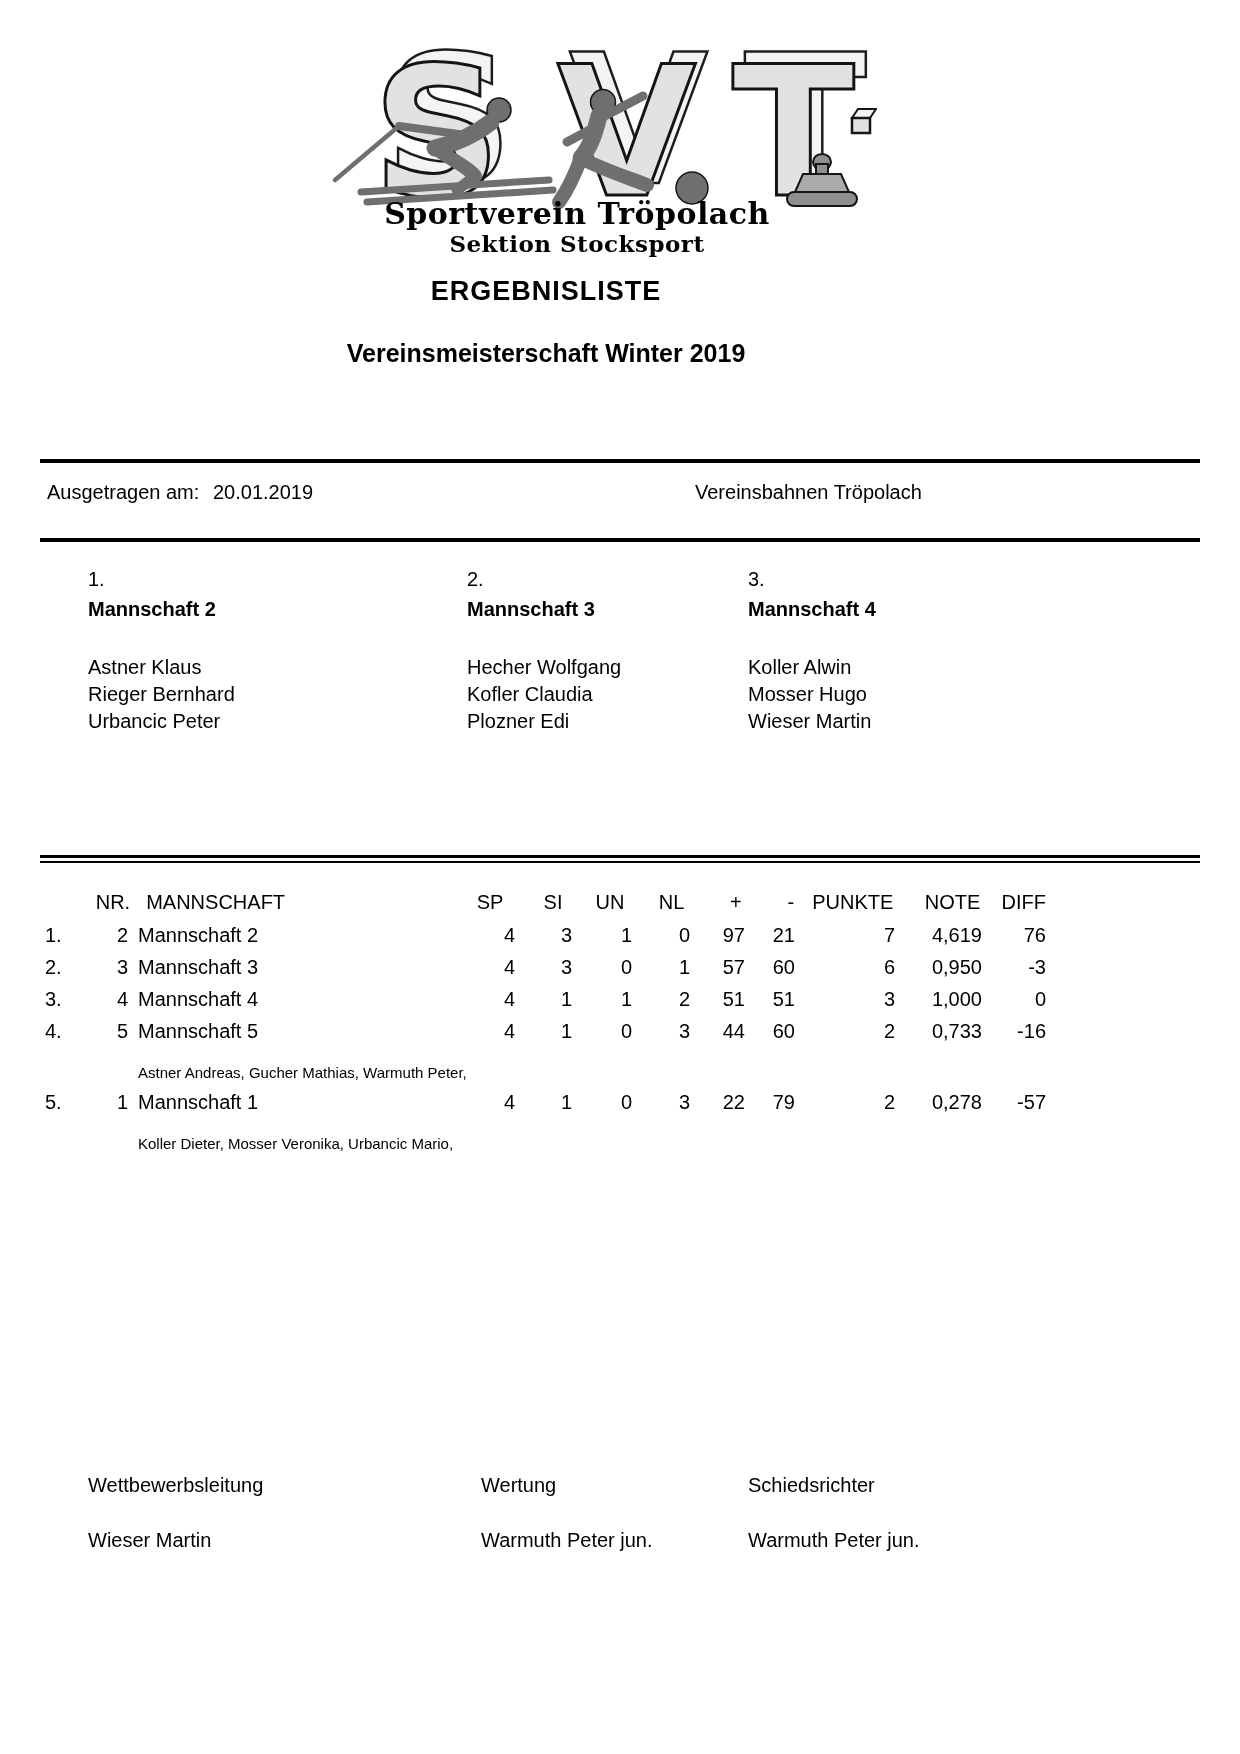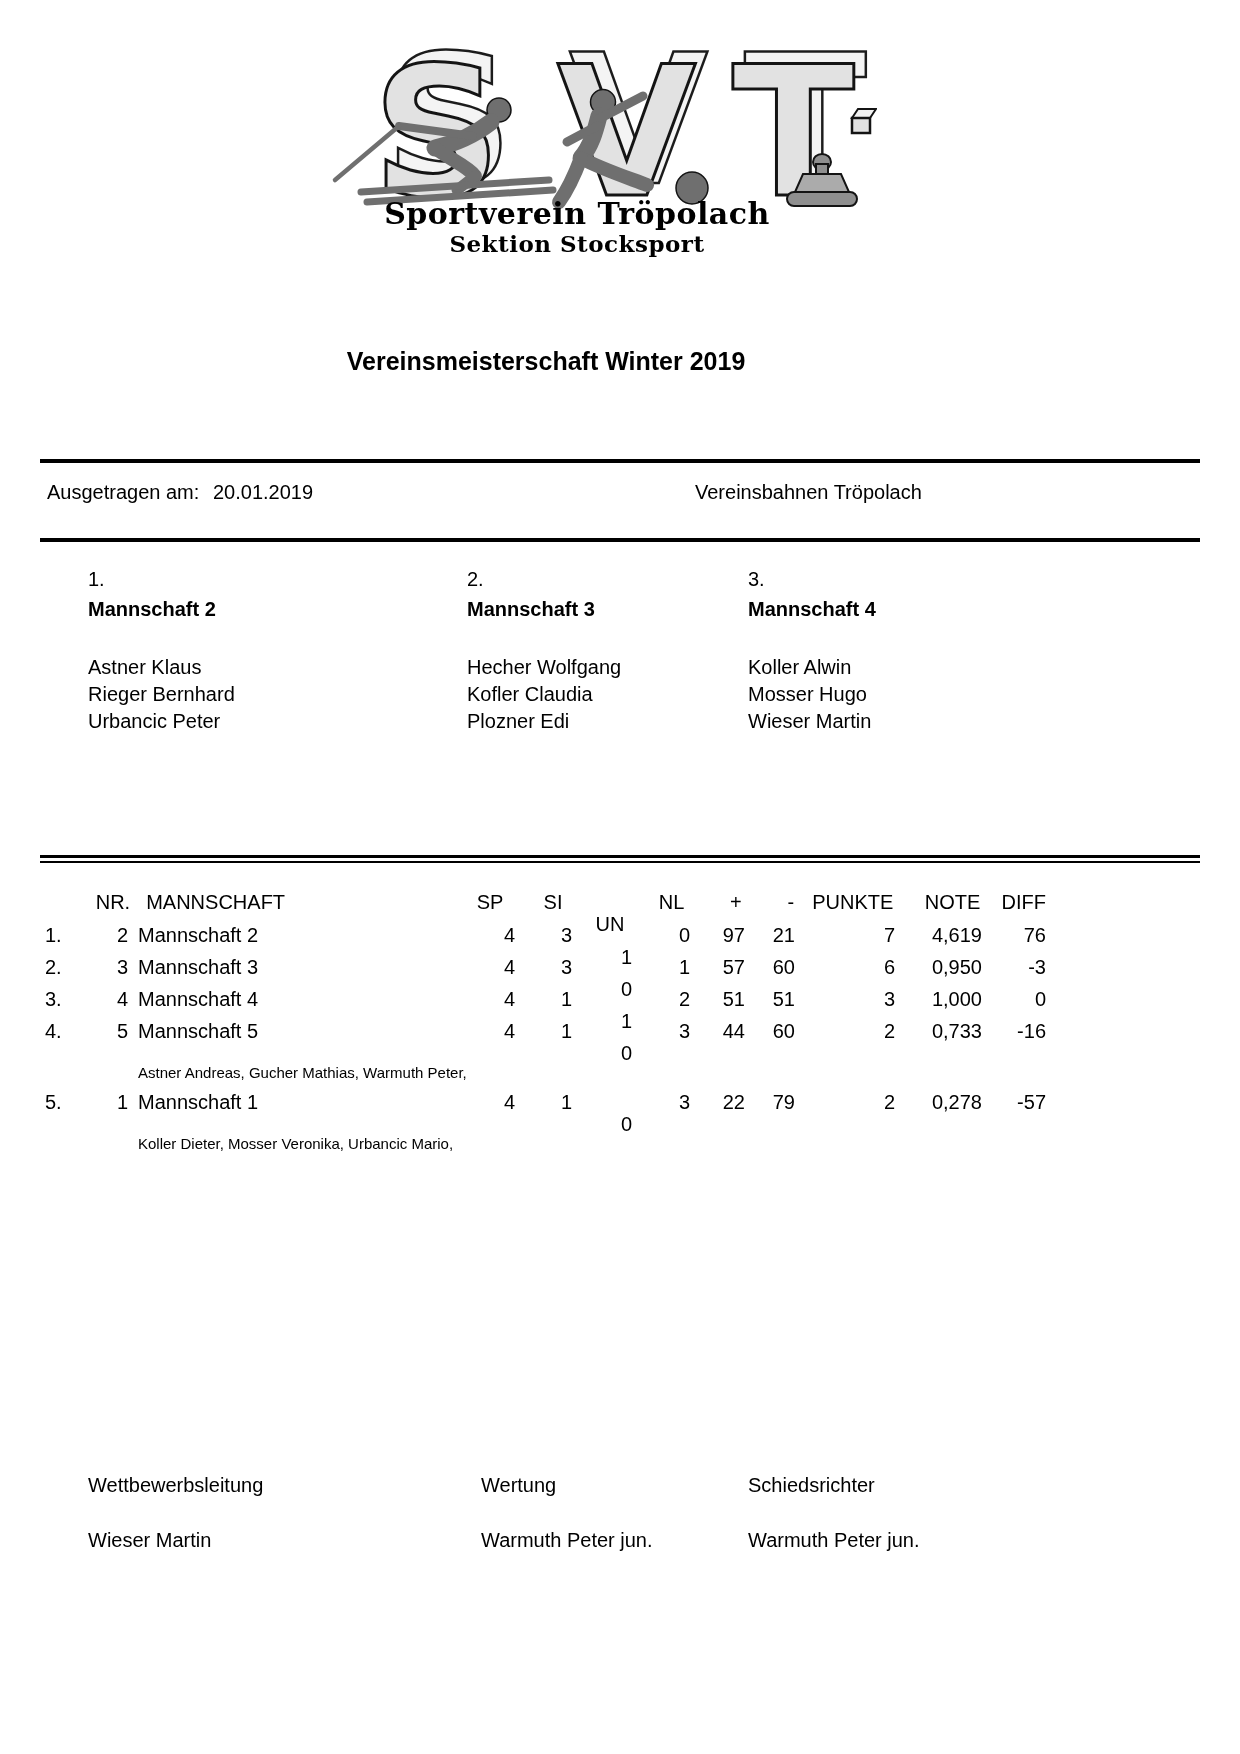--- a/index.html
+++ b/index.html
@@ -17,21 +17,21 @@
     position:absolute;left:277px;top:230px;width:600px;text-align:center;
     font-family:"DejaVu Serif",serif;font-weight:bold;font-size:23px;letter-spacing:.5px;
   }
   
   .doc-title{
     position:absolute;left:0;top:276px;width:1092px;text-align:center;
     font-size:27px;font-weight:bold;letter-spacing:1px;
   }
   .doc-subtitle{
     position:absolute;left:0;top:339px;width:1092px;text-align:center;
-    font-size:25px;font-weight:bold;margin-top:8px;
+    font-size:25px;font-weight:bold;
   }
   
   .rule{position:absolute;left:40px;width:1160px;height:0;border-top:4px solid #000;}
   .rule-1{top:459px;}
   .rule-2{top:538px;}
   .double-rule{
     position:absolute;left:40px;width:1160px;top:855px;height:3px;
     border-top:3px solid #000;border-bottom:2px solid #000;
   }
   
@@ -48,21 +48,21 @@
   
   .rtable{position:absolute;left:45px;top:891px;width:1001px;font-size:20px;}
   .tr{display:flex;height:32px;align-items:flex-start;}
   .tr-head{height:33px;gap:6px;}
   .td{box-sizing:border-box;white-space:nowrap;}
   .c-pos{width:48px;text-align:left;}
   .c-nr{width:35px;text-align:right;}
   .c-name{width:302px;text-align:left;padding-left:10px;}
   .c-sp{width:85px;text-align:right;}
   .c-si{width:57px;text-align:right;}
-  .c-un{width:60px;text-align:right;margin-top:22px;}
+  .c-un{width:60px;text-align:right;}
   .c-nl{width:58px;text-align:right;}
   .c-plus{width:55px;text-align:right;}
   .c-minus{width:50px;text-align:right;}
   .c-punkte{width:100px;text-align:right;}
   .c-note{width:87px;text-align:right;}
   .c-diff{width:64px;text-align:right;}
   .tr-sub{height:27px;font-size:15px;padding-left:93px;box-sizing:border-box;margin-top:12px;}
   
   .official-col{position:absolute;top:1474px;width:340px;font-size:20px;}
   .official-col .role{line-height:22px;}
@@ -122,20 +122,21 @@
       <ellipse cx="545" cy="122" rx="9" ry="8" fill="#8f8f8f"></ellipse>
       <rect x="539" y="124" width="12" height="26" fill="#8f8f8f"></rect>
       <path d="M518,152 L572,152 L564,134 L526,134 Z" fill="#ababab"></path>
       <rect x="510" y="152" width="70" height="14" rx="7" fill="#8f8f8f"></rect>
     </g>
   </svg>
 
   <div class="club-name">Sportverein Tröpolach</div>
   <div class="section-name">Sektion Stocksport</div>
 
+  <div class="doc-title">ERGEBNISLISTE</div>
   <div class="doc-subtitle">Vereinsmeisterschaft Winter 2019</div>
 
   <div class="rule rule-1"></div>
   <div class="info-row">
     <span class="held-label">Ausgetragen am:</span>
     <span class="held-date">20.01.2019</span>
     <span class="venue">Vereinsbahnen Tröpolach</span>
   </div>
   <div class="rule rule-2"></div>
 

